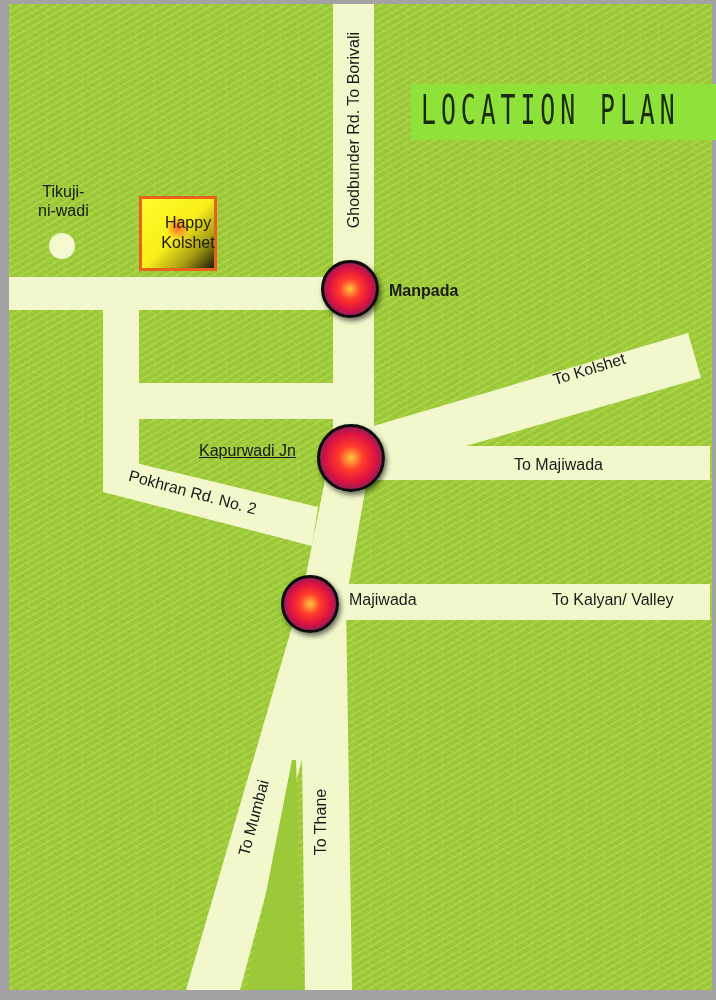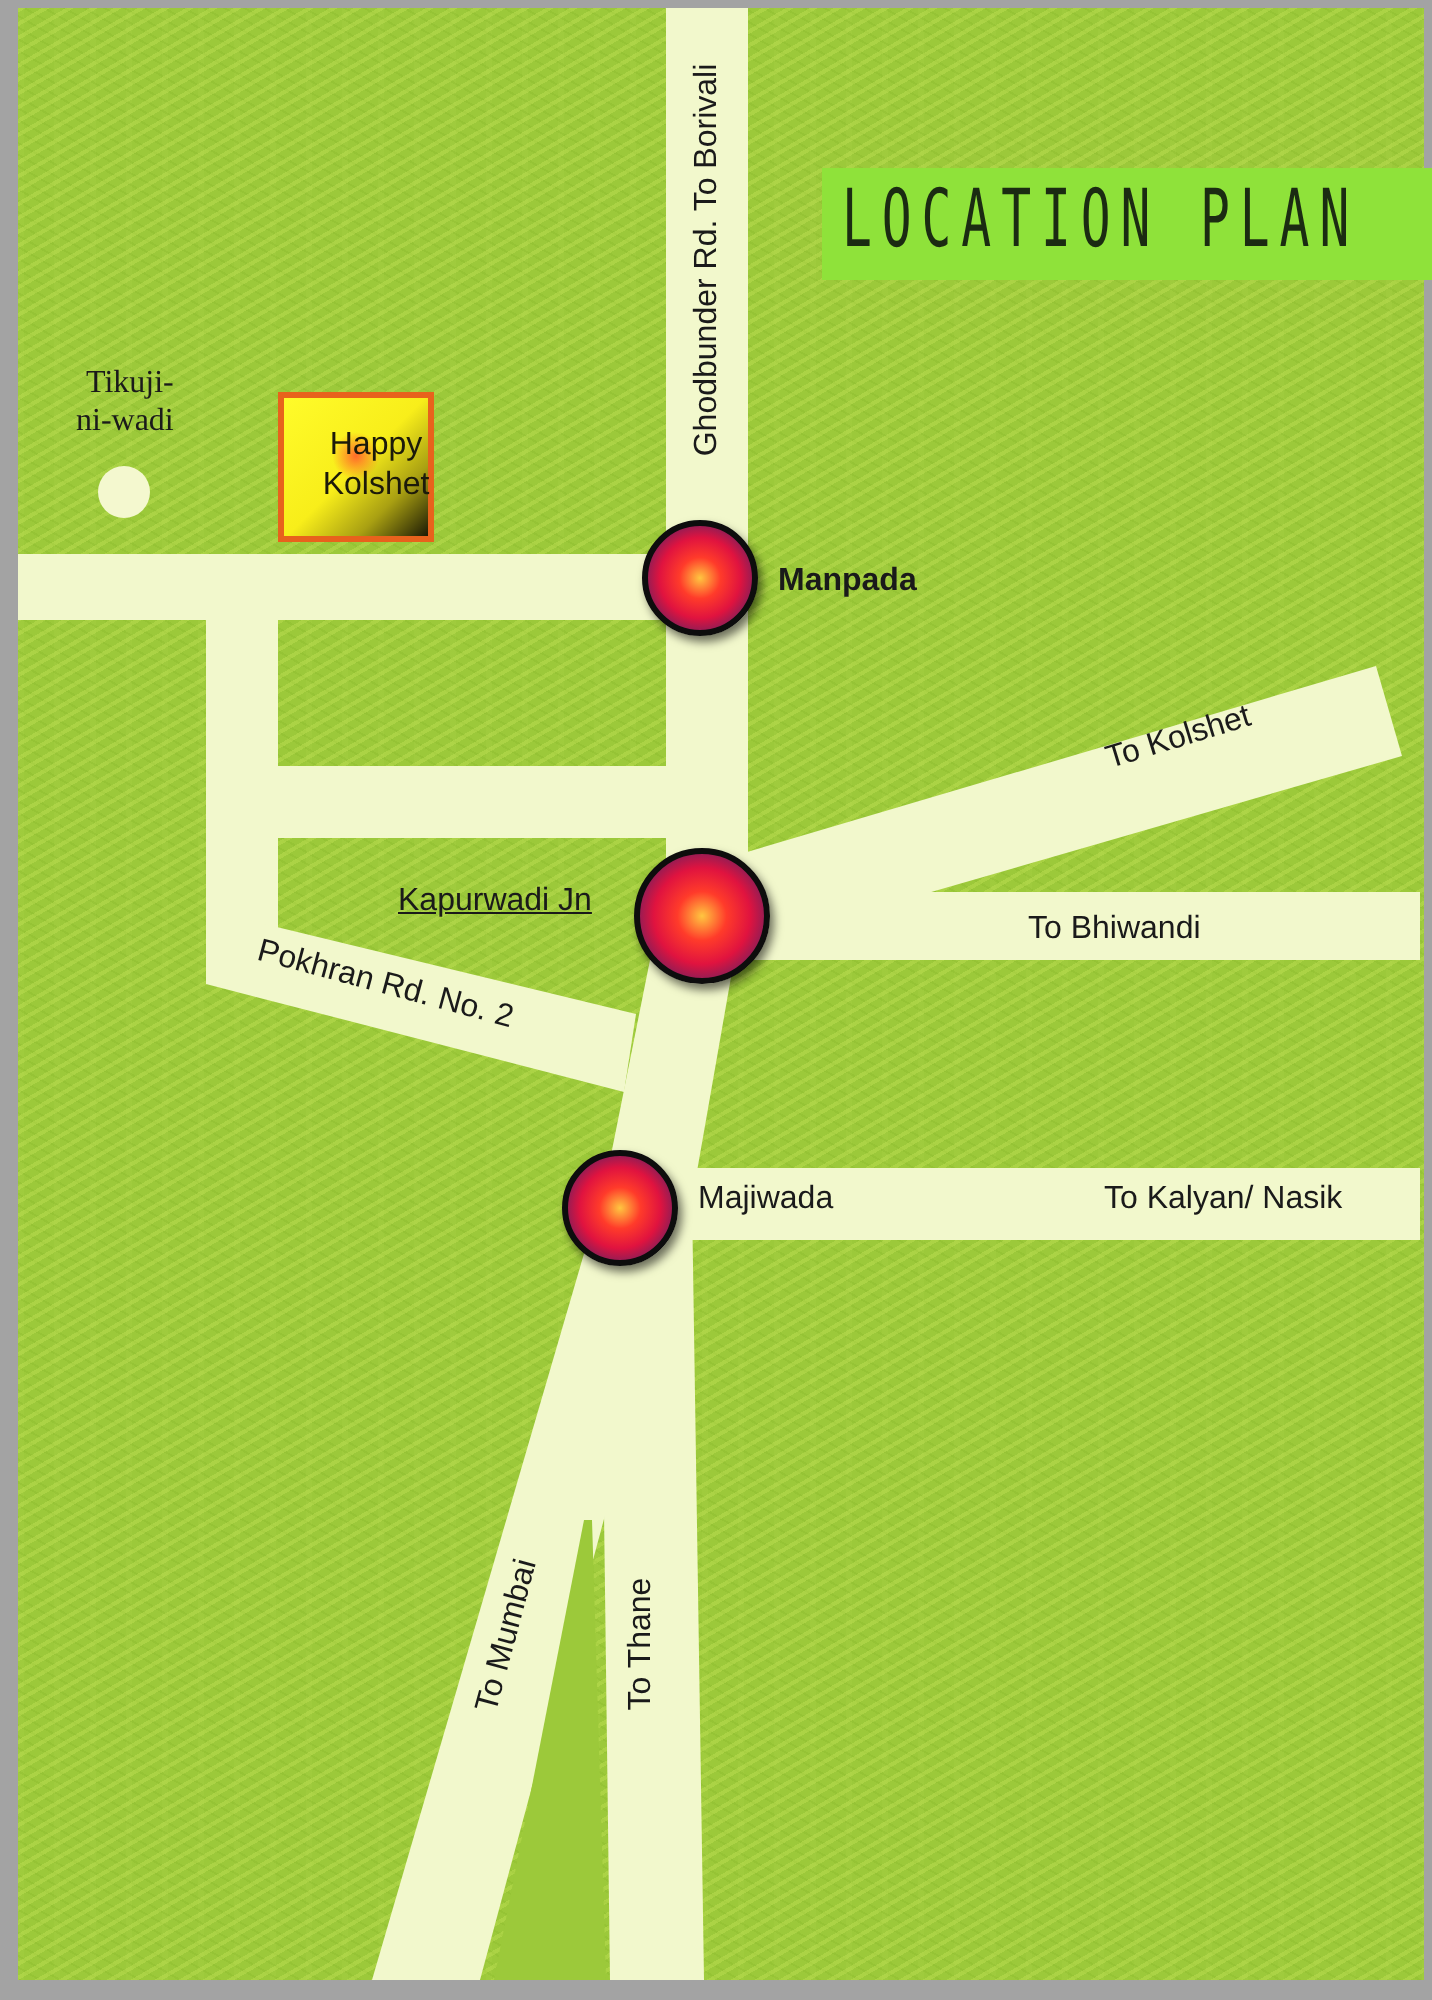--- a/index.html
+++ b/index.html
@@ -96,21 +96,21 @@
         <polygon points="300,600 346,600 352,990 305,990"></polygon>
       </g>
 
       <polygon points="292,760 296,760 303,990 247,990" fill="#9cc93a"></polygon>
     </svg>
   </div>
 
   <div class="title-band"></div>
   <div class="title">LOCATION PLAN</div>
 
-  <div class="label" style="left:38px; top:182px; text-align:right; line-height:19px;font-family:Liberation Serif, serif;">
+  <div class="label" style="left:38px; top:182px; text-align:center; line-height:19px;">
     <div>Tikuji-</div>
     <div>ni-wadi</div>
   </div>
   <div class="village-dot"></div>
 
   <div class="happy-valley">
     <div class="hv-text">
       <div>Happy</div>
       <div>Kolshet</div>
     </div>
@@ -121,18 +121,18 @@
   <div class="marker" style="left:321px; top:260px; width:58px; height:58px;"></div>
   <div class="label" style="left:389px; top:283px;font-weight:bold;">Manpada</div>
 
   <div class="marker" style="left:317px; top:424px; width:68px; height:68px;"></div>
   <div class="label" style="left:199px; top:443px;text-decoration:underline;">Kapurwadi Jn</div>
 
   <div class="marker" style="left:281px; top:575px; width:58px; height:58px;"></div>
   <div class="label" style="left:349px; top:592px;text-align:right;">Majiwada</div>
 
   <div class="label" style="left:556px; top:372px; transform: rotate(-17deg); transform-origin:left bottom;">To Kolshet</div>
-  <div class="label" style="left:514px; top:457px;">To Bhiwandi</div>
+  <div class="label" style="left:514px; top:457px;">To Majiwada</div>
   <div class="label" style="left:131px; top:468px; transform: rotate(15deg); transform-origin:left top;">Pokhran Rd. No. 2</div>
-  <div class="label" style="left:552px; top:592px;">To Kalyan/ Nasik</div>
+  <div class="label" style="left:552px; top:592px;">To Kalyan/ Valley</div>
   <div class="label" style="left:254px; top:818px; transform: translate(-50%,-50%) rotate(-75deg);">To Mumbai</div>
   <div class="label" style="left:321px; top:822px; transform: translate(-50%,-50%) rotate(-90deg);">To Thane</div>
 </div>
 
 </body></html>

